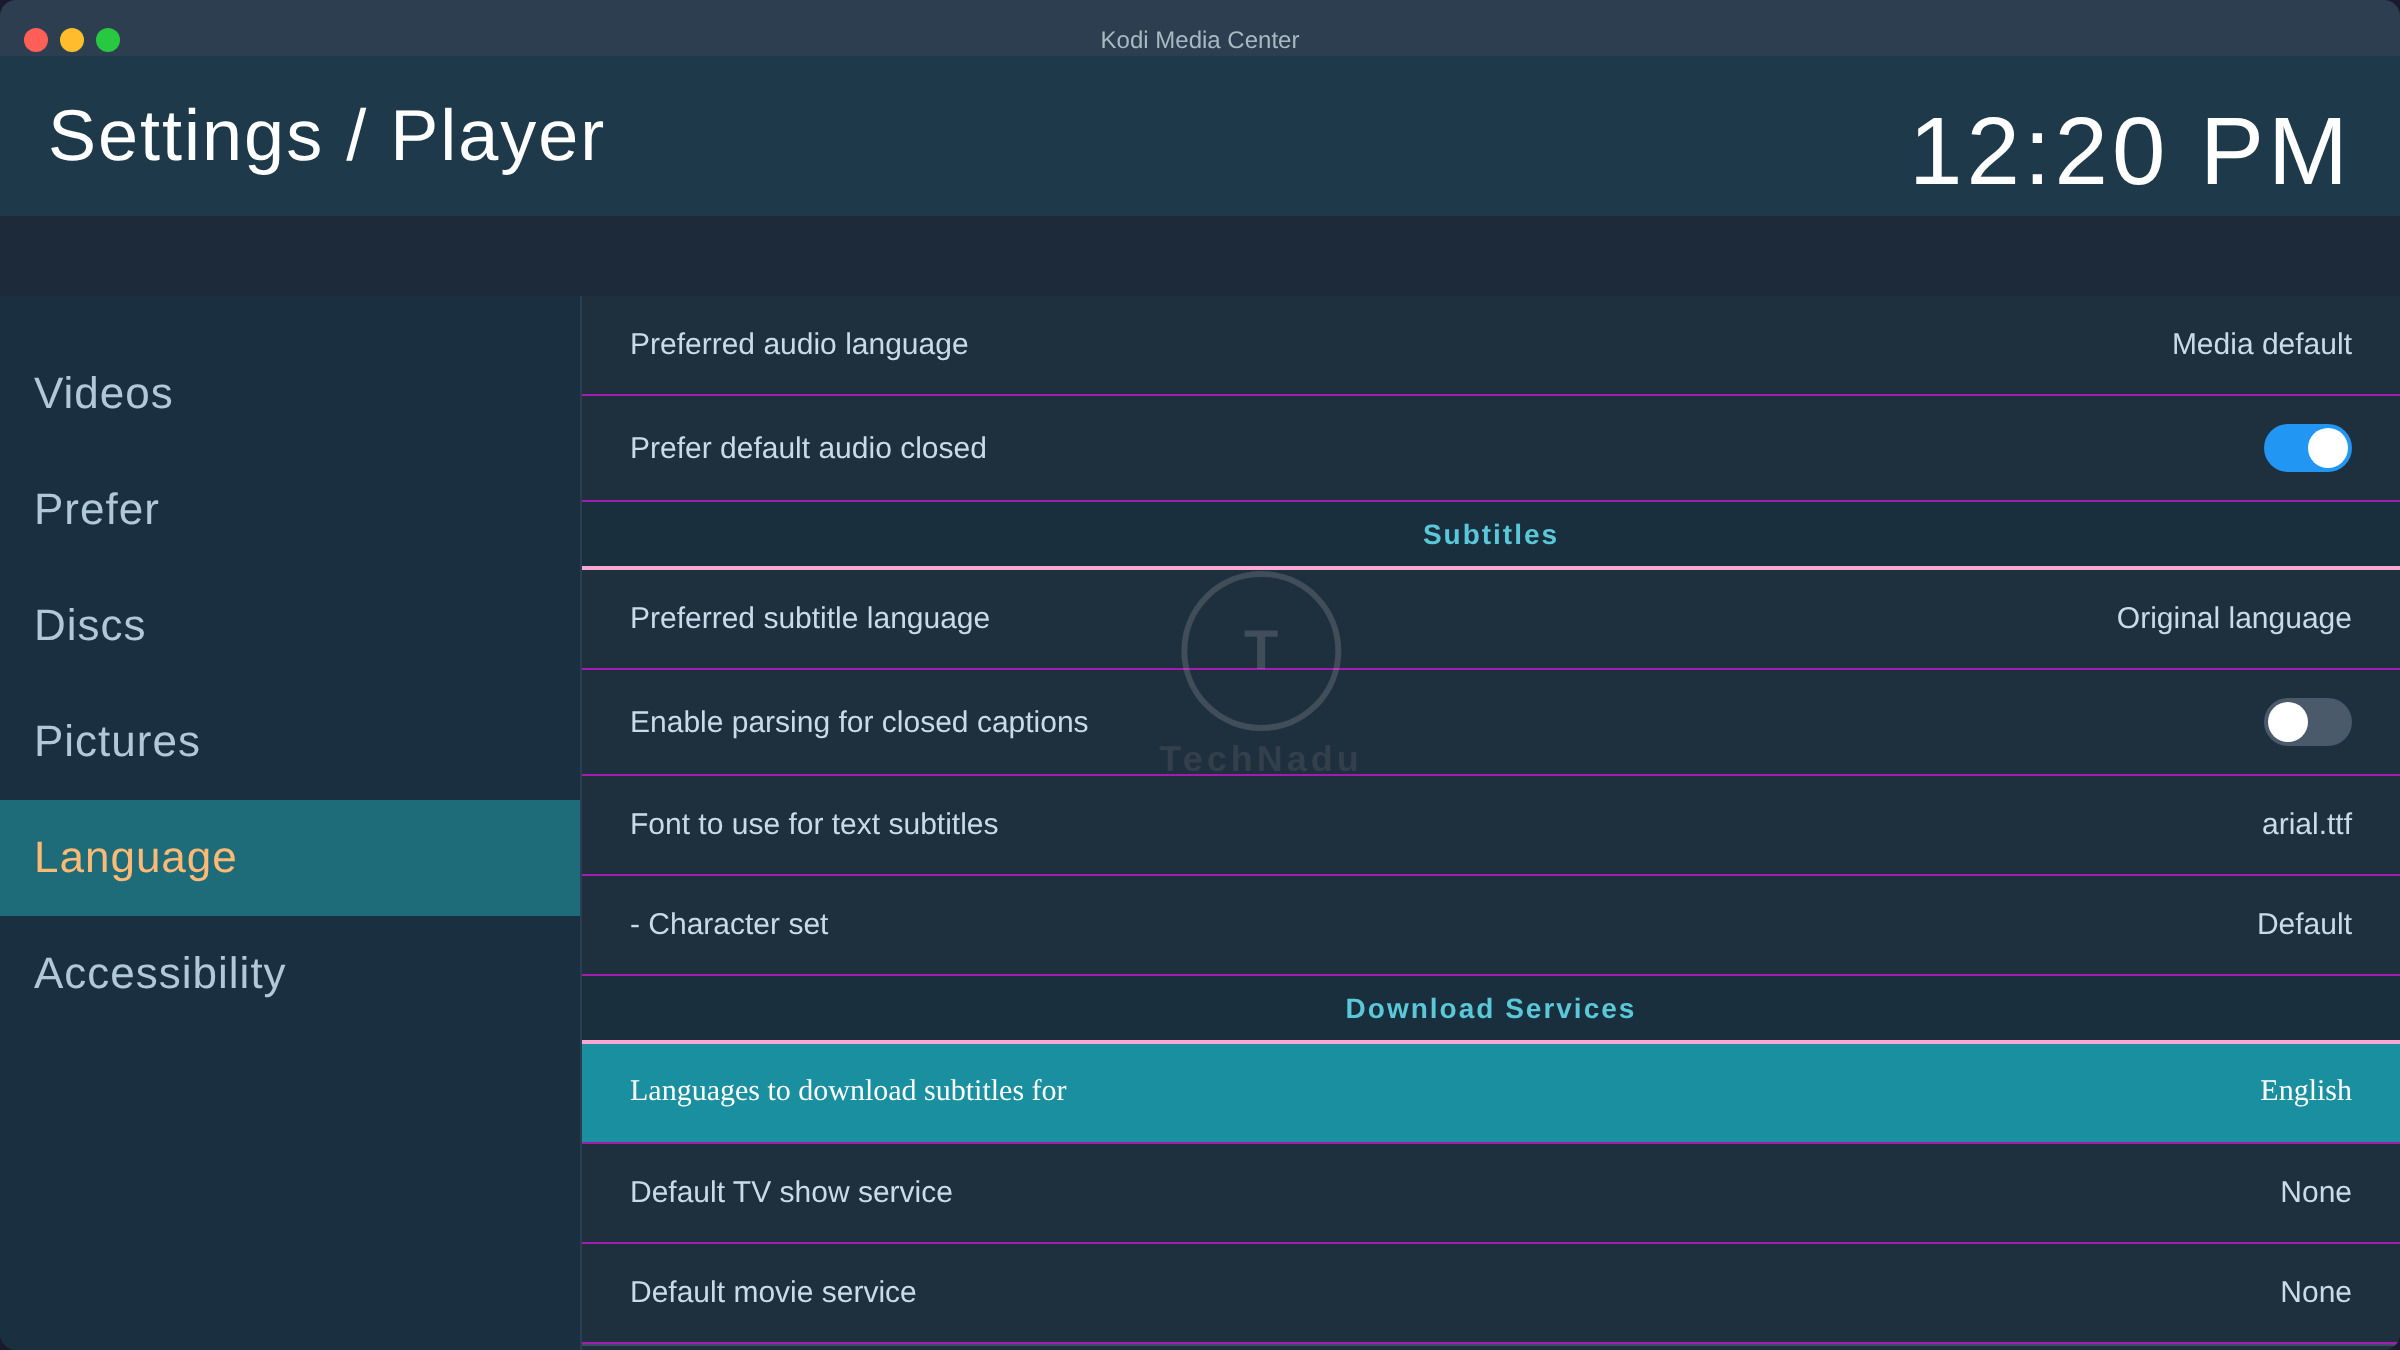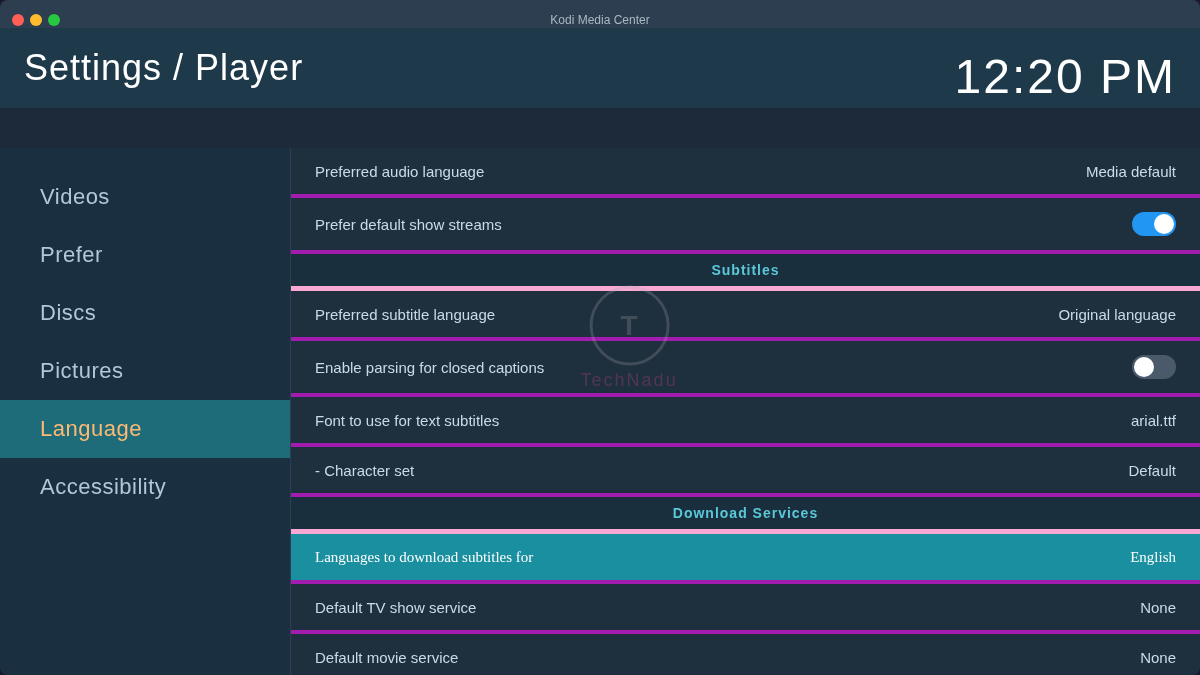--- a/index.html
+++ b/index.html
@@ -95,21 +95,21 @@
     .sidebar {
       width: 290px;
       background: #1a2f3f;
       flex-shrink: 0;
       padding-top: 20px;
       display: flex;
       flex-direction: column;
     }
 
     .nav-item {
-      padding: 16px 40px;
+      padding: 16px 17px;
       color: #b0c8d8;
       font-size: 22px;
       font-weight: 300;
       cursor: pointer;
       letter-spacing: 0.5px;
     }
 
     .nav-item.active {
       background: #1e6b7a;
       color: #fdba74;
@@ -121,21 +121,21 @@
       background: #1e2f3e;
       overflow-y: auto;
       border-left: 1px solid #2a3f52;
     }
 
     .settings-row {
       display: flex;
       align-items: center;
       justify-content: space-between;
       padding: 14px 24px;
-      border-bottom: 4px solid #a21caf;
+      border-bottom: 1px solid #a21caf;
       color: #c8dce8;
       font-size: 15px;
       min-height: 50px;
     }
 
     .settings-row.highlighted {
       background: #1a8fa0;
       font-family: Liberation Serif, serif;
     }
 
@@ -144,21 +144,21 @@
       color: #ffffff;
     }
 
     .section-header {
       background: #1a2f3e;
       color: #5ac8d8;
       font-size: 14px;
       font-weight: 600;
       text-align: center;
       padding: 8px 24px;
-      border-bottom: 5px solid #f9a8d4;
+      border-bottom: 2px solid #f9a8d4;
       letter-spacing: 1px;
     }
 
     .row-label {
       color: #c8dce8;
       font-size: 15px;
     }
 
     .row-value {
       color: #c8dce8;
@@ -227,23 +227,23 @@
       border: 3px solid #aaaaaa;
       display: flex;
       align-items: center;
       justify-content: center;
       color: #aaaaaa;
       font-size: 28px;
       font-weight: bold;
     }
 
     .watermark-text {
-      color: #ec4899;
+      color: #737373;
       font-size: 18px;
-      font-weight: normal;
+      font-weight: bold;
       margin-top: 4px;
       letter-spacing: 2px;
     }
   </style>
 </head>
 <body>
 
 <div class="window">
 
   <div class="titlebar">
@@ -273,21 +273,21 @@
     </div>
 
     <div class="settings-panel">
 
       <div class="settings-row">
         <span class="row-label">Preferred audio language</span>
         <span class="row-value">Media default</span>
       </div>
 
       <div class="settings-row">
-        <span class="row-label">Prefer default show streams</span>
+        <span class="row-label">Prefer default audio closed</span>
         <div class="toggle on">
           <div class="toggle-thumb"></div>
         </div>
       </div>
 
       <div class="section-header">Subtitles</div>
 
       <div class="settings-row">
         <span class="row-label">Preferred subtitle language</span>
         <span class="row-value">Original language</span>

